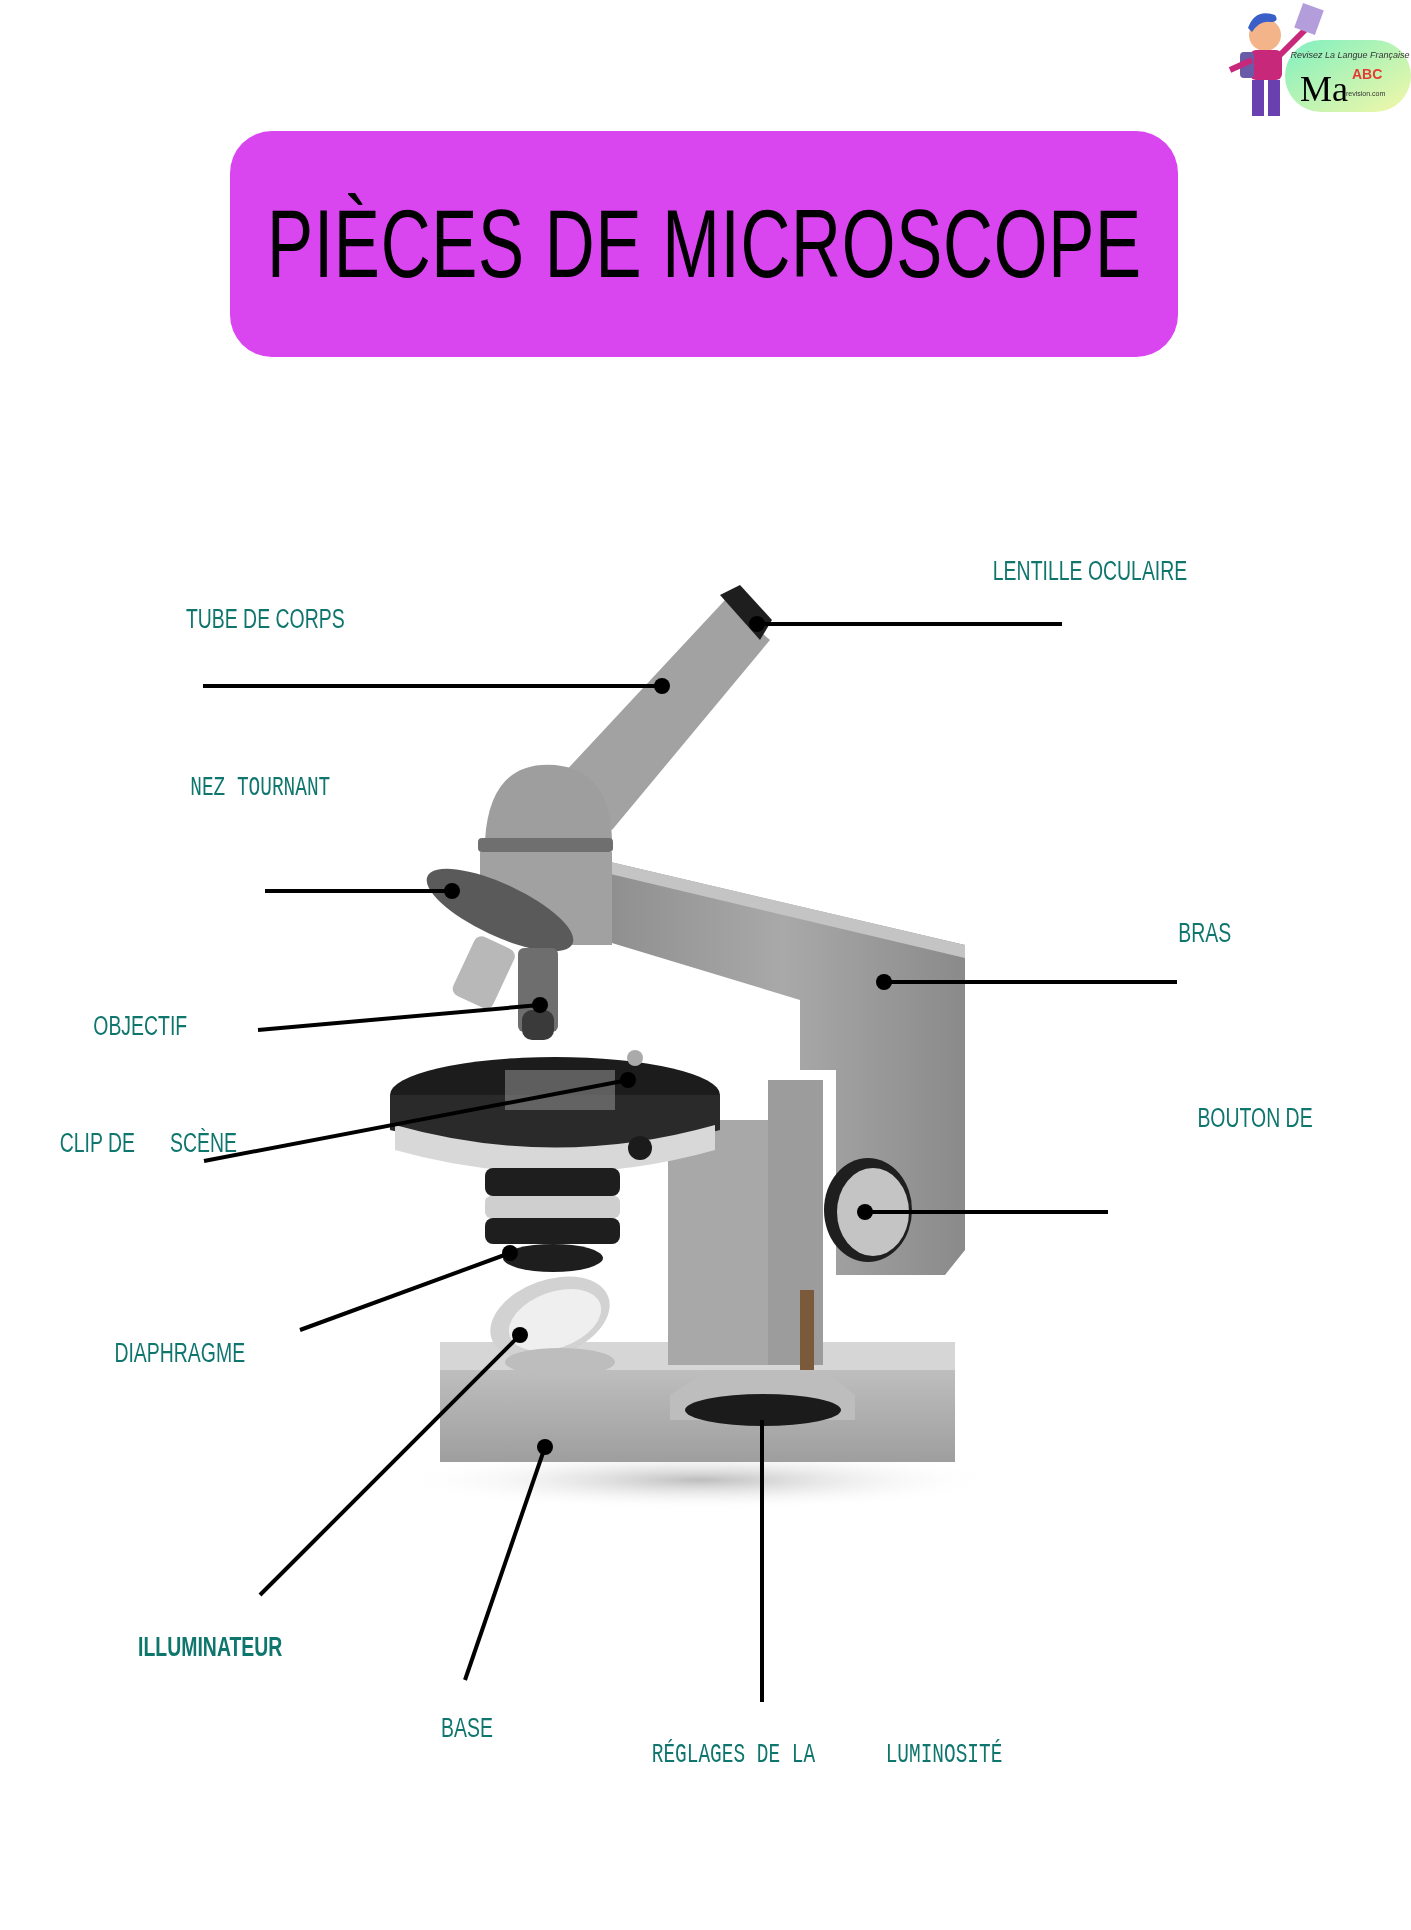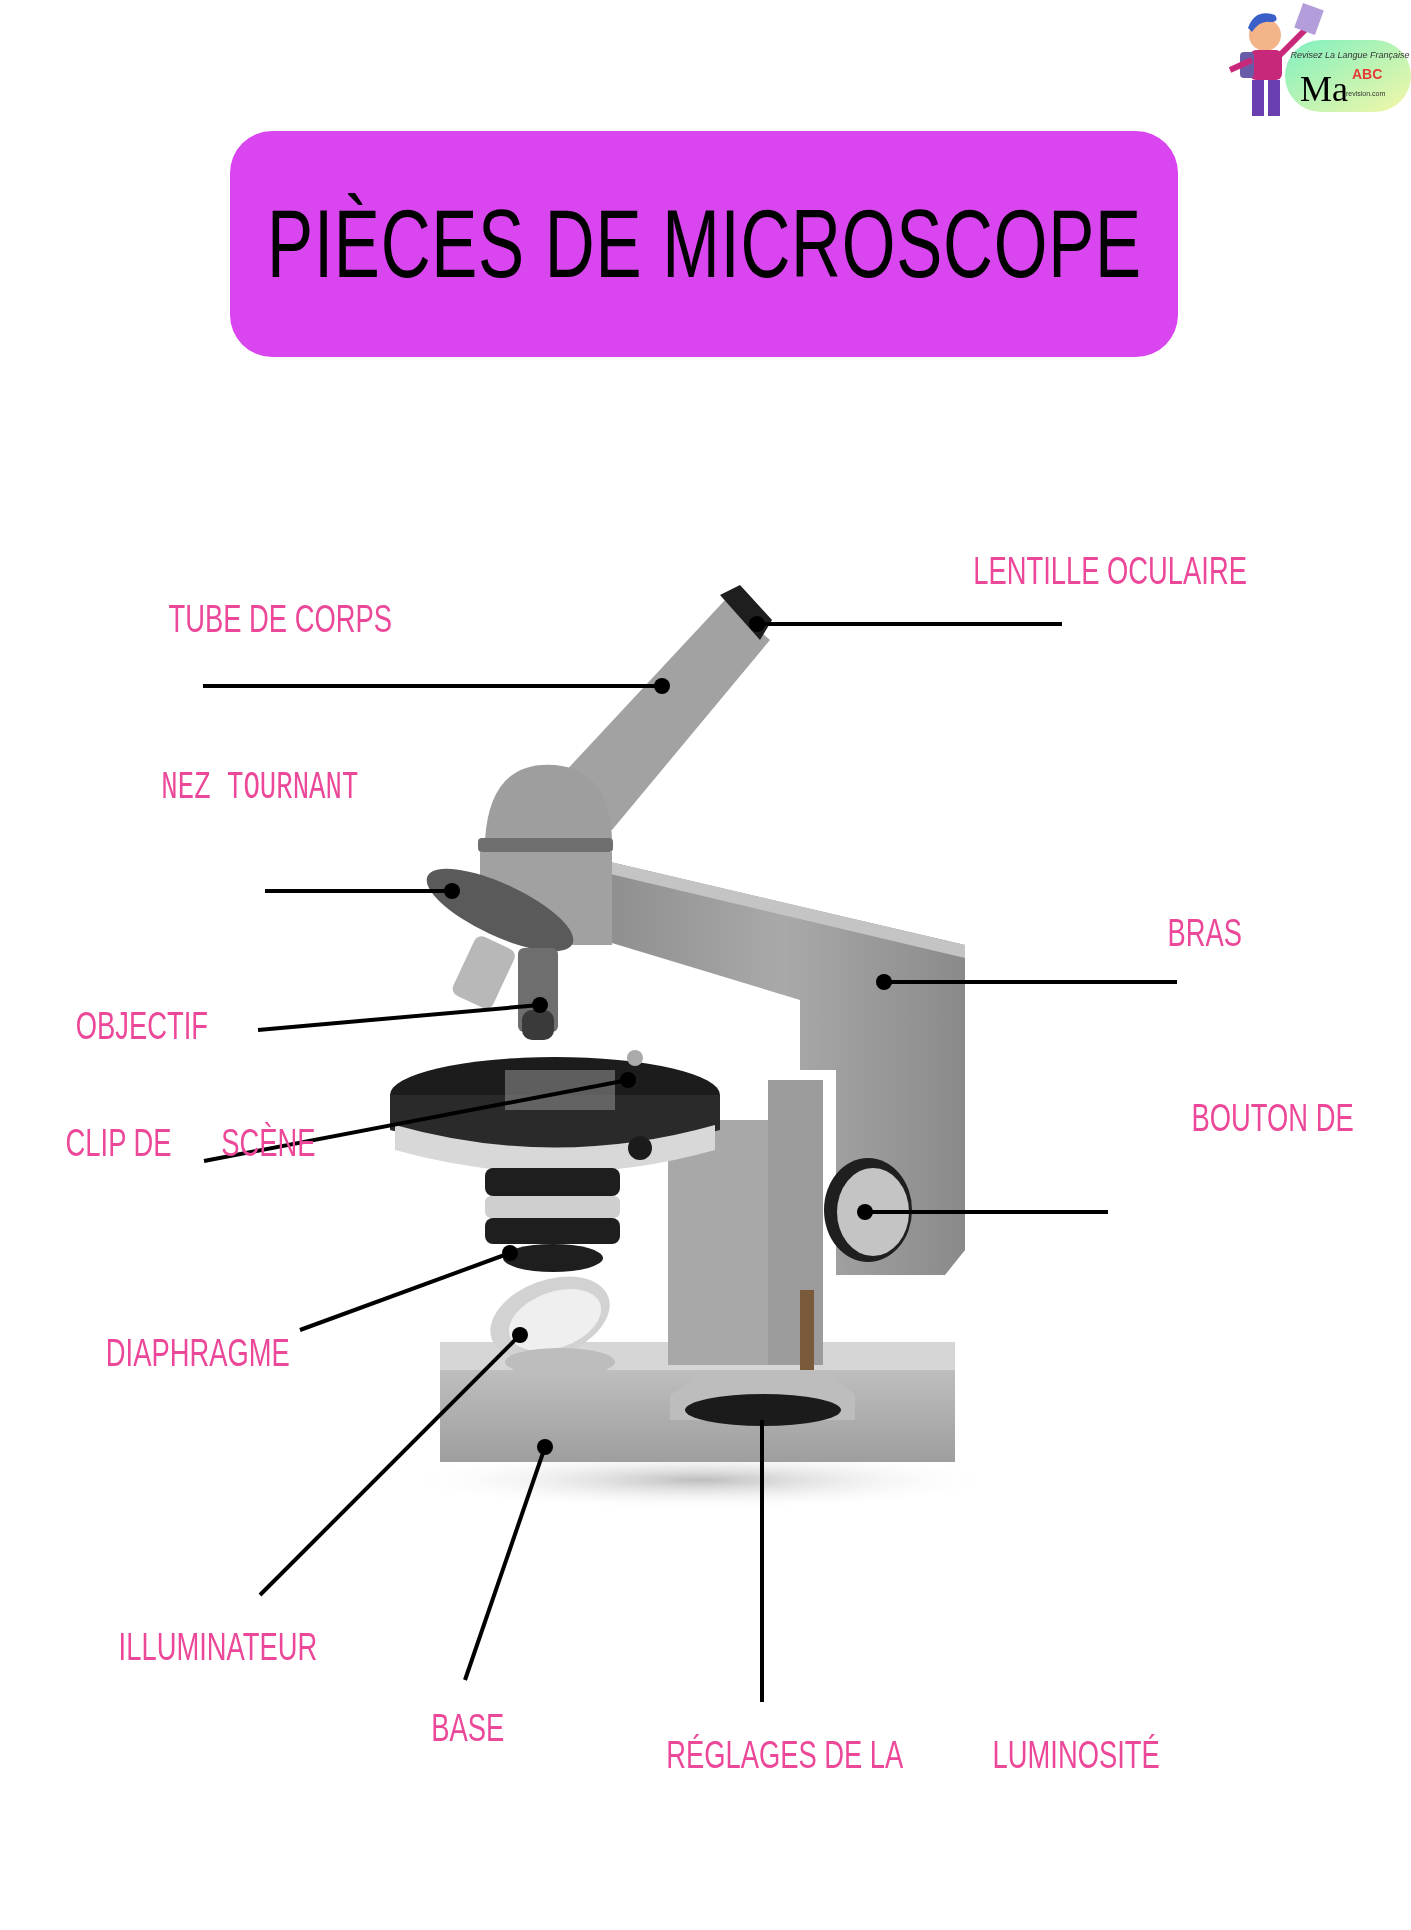--- a/index.html
+++ b/index.html
@@ -2,22 +2,22 @@
 <html><head>
 <meta charset="utf-8">
 <style>
   html, body { margin:0; padding:0; background:#ffffff; }
   body { width:1411px; height:1930px; position:relative; overflow:hidden;
          font-family:"Liberation Sans", sans-serif; }
   .title-box { position:absolute; left:230px; top:131px; width:948px; height:226px;
                background:#d946ef; border-radius:42px; display:flex; align-items:center; justify-content:center; }
   .title-text { font-family:"Liberation Sans", sans-serif; font-size:96px; color:#000;
                 letter-spacing:1px; transform:scaleX(0.72); white-space:nowrap; font-weight:400; }
-  .label { position:absolute; color:#ec4899; font-family:"Liberation Sans", sans-serif;
-           font-size:38px; line-height:66px; text-align:center; white-space:nowrap;
+  .label { position:absolute; color:#0f766e; font-family:"Liberation Sans", sans-serif;
+           font-size:27px; line-height:66px; text-align:center; white-space:nowrap;
            transform-origin:left top; }
   .label span { display:block; }
   .label .inner { display:inline-block; transform:scaleX(0.72); transform-origin:center; }
   svg.diagram { position:absolute; left:0; top:0; }
   .logo { position:absolute; left:1200px; top:0px; width:211px; height:140px; }
 </style>
 </head>
 <body>
 
 <div class="title-box">
@@ -164,22 +164,22 @@
   <span class="inner">SCÈNE</span>
 </div>
 <div class="label" style="left:1160px;top:1085px;width:190px;">
   <span class="inner">BOUTON DE</span>
   
   
 </div>
 <div class="label" style="left:70px;top:1320px;width:220px;">
   <span class="inner">DIAPHRAGME</span>
 </div>
-<div class="label" style="left:80px;top:1614px;width:260px;">
+<div class="label" style="left:80px;top:1614px;width:260px;font-weight:bold;">
   <span class="inner">ILLUMINATEUR</span>
 </div>
 <div class="label" style="left:410px;top:1695px;width:115px;">
   <span class="inner">BASE</span>
 </div>
-<div class="label" style="left:620px;top:1722px;width:280px;">
+<div class="label" style="left:620px;top:1722px;width:280px;font-family:Liberation Mono, monospace;">
   <span class="inner">RÉGLAGES DE LA</span>
   <span class="inner">LUMINOSITÉ</span>
 </div>
 
 </body></html>

